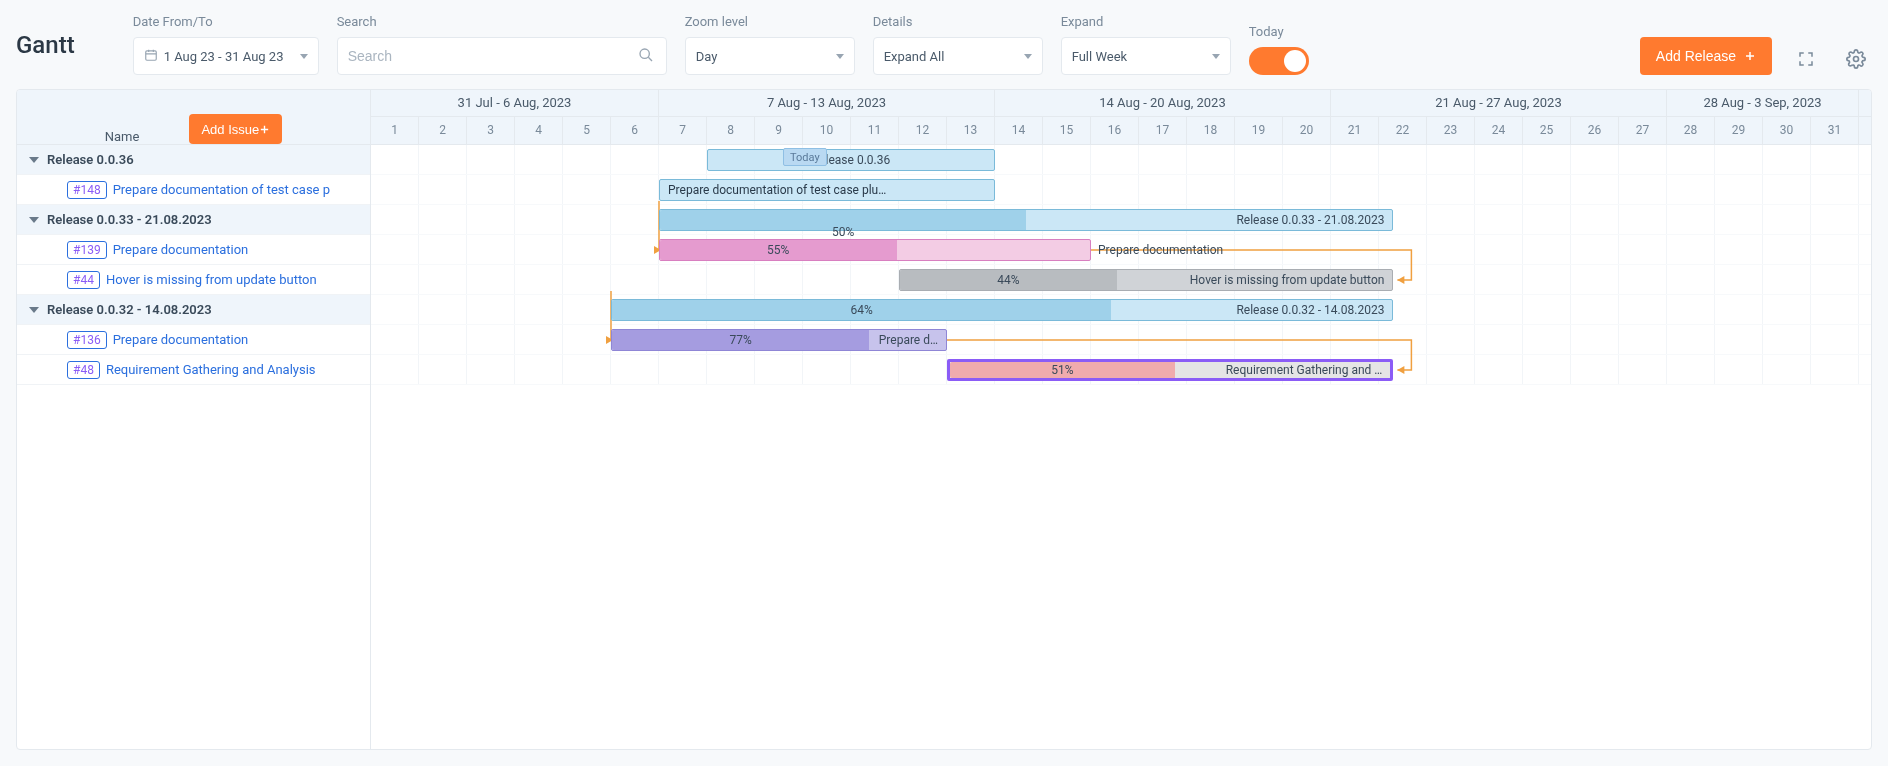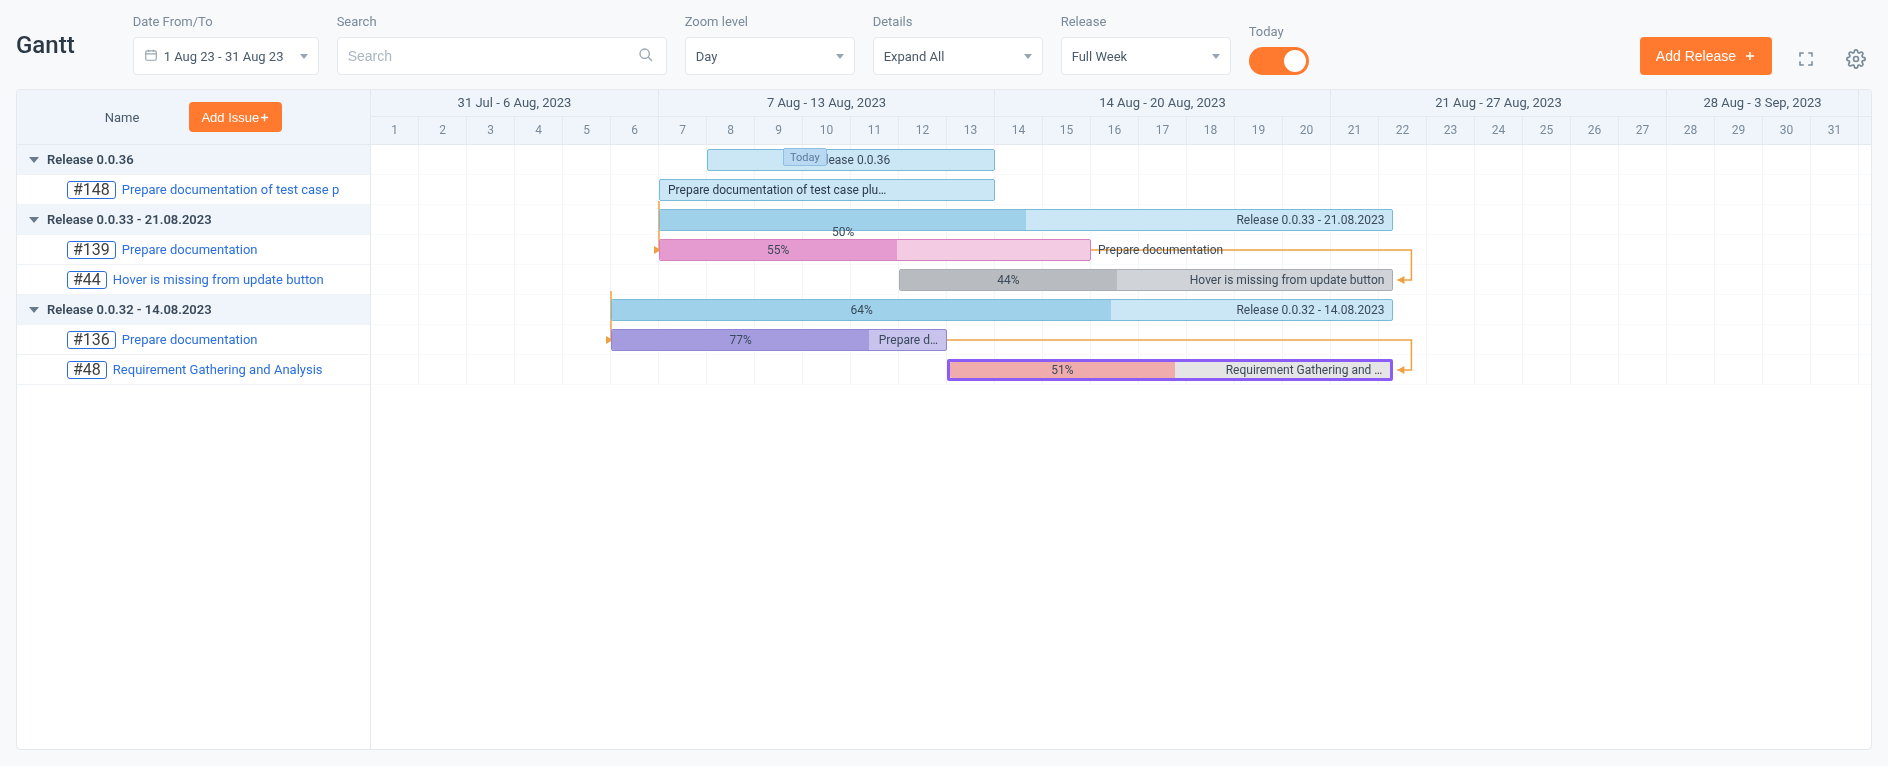--- a/index.html
+++ b/index.html
@@ -27,29 +27,29 @@
 
 .spacer { flex:1; }
 .add-release-btn { background: #ff7a2f; color: #fff; border: none; border-radius: 4px; height: 38px; padding: 0 16px; display: flex; align-items: center; gap: 8px; font-size: 14px; cursor: pointer; }
 .icon-btn { width: 32px; height: 32px; display: flex; align-items: center; justify-content: center; color: #7a8a9a; cursor: pointer; }
 
 
 .gantt { flex: 1; margin: 0 16px 16px; border: 1px solid #e4e9ee; border-radius: 4px; background: #fff; display: flex; overflow: hidden; }
 
 
 .left-panel { width: 354px; border-right: 1px solid #e4e9ee; }
-.left-header { height: 55px; border-bottom: 1px solid #e4e9ee; background: #eff5fb; display: flex; align-items: center; justify-content: center; gap: 50px; }
+.left-header { height: 55px; border-bottom: 1px solid #e4e9ee; background: #eff5fb; display: flex; align-items: flex-end; justify-content: center; gap: 50px; }
 .left-name-label { color: #4a5a6a; }
 .add-issue-btn { background: #ff7a2f; color: #fff; border: none; border-radius: 4px; height: 30px; padding: 12px 12px; display: flex; align-items: center; gap: 0; font-size: 13px; cursor: pointer; }
 
 .tree-row { height: 30px; display: flex; align-items: center; padding-left: 12px; border-bottom: 1px solid #f0f3f6; white-space: nowrap; overflow: hidden; }
 .tree-row.group { background: #eff5fb; font-weight: 600; color:#3a4a5a; }
 .tree-row.child { padding-left: 50px; }
 .tri { width: 0; height: 0; border-left: 5px solid transparent; border-right: 5px solid transparent; border-top: 6px solid #6a7a8a; margin-right: 8px; }
-.issue-tag { border: 1px solid #2b6fde; color: #404040; border-radius: 3px; padding: 0 5px; font-size: 16px; margin-right: 6px; line-height:16px; }
+.issue-tag { border: 1px solid #2b6fde; color: #8b5cf6; border-radius: 3px; padding: 0 5px; font-size: 12px; margin-right: 6px; line-height:16px; }
 .tree-text { color: #2b6fde; overflow: hidden; text-overflow: ellipsis; }
 .tree-row.group .tree-text { color: #3a4a5a; }
 
 
 .right-panel { flex: 1; position: relative; overflow: hidden; }
 .time-header { height: 55px; border-bottom: 1px solid #e4e9ee; background: #eff5fb; display: flex; flex-direction: column; }
 .week-row { height: 27px; display: flex; border-bottom: 1px solid #e4e9ee; }
 .week-cell { border-right: 1px solid #e4e9ee; display: flex; align-items: center; justify-content: center; font-size: 13px; color: #4a5a6a; }
 .day-row { height: 28px; display: flex; }
 .day-cell { width: 48px; border-right: 1px solid #e4e9ee; display: flex; align-items: center; justify-content: center; font-size: 12px; color: #7a8a9a; }
@@ -122,21 +122,21 @@
       </div>
     </div>
     <div class="toolbar-group">
       <span class="toolbar-label">Details</span>
       <div class="control select">
         <span>Expand All</span>
         <span class="chev"></span>
       </div>
     </div>
     <div class="toolbar-group">
-      <span class="toolbar-label">Release</span>
+      <span class="toolbar-label">Expand</span>
       <div class="control select narrow">
         <span>Full Week</span>
         <span class="chev"></span>
       </div>
     </div>
     <div class="toolbar-group">
       <span class="toolbar-label">Today</span>
       <div class="toggle">
           <div class="toggle-knob"></div>
         </div>

